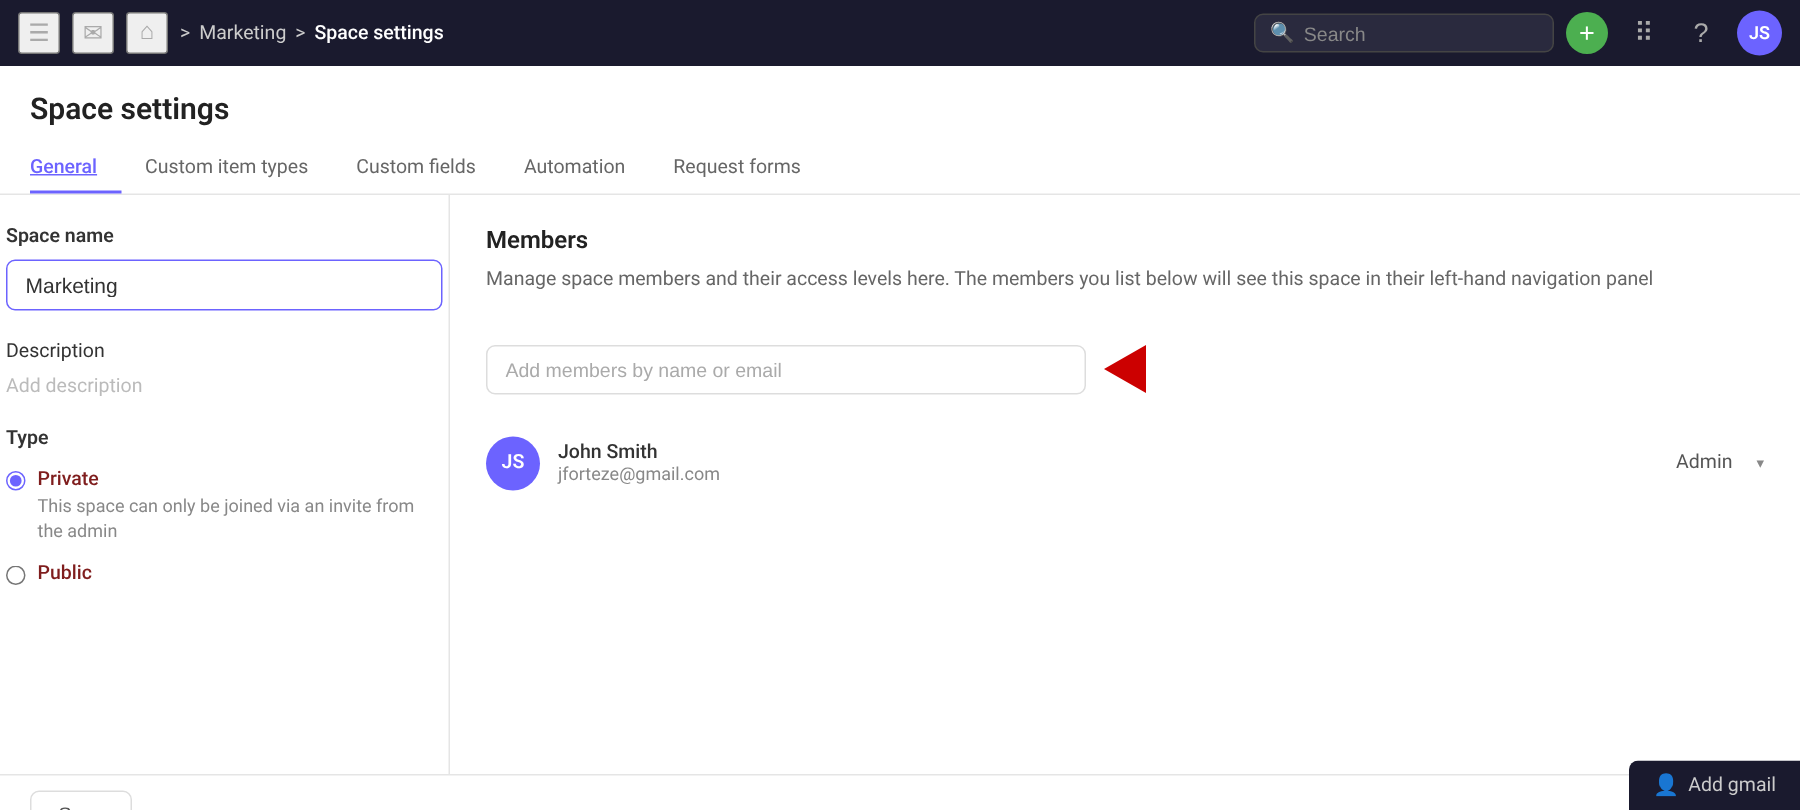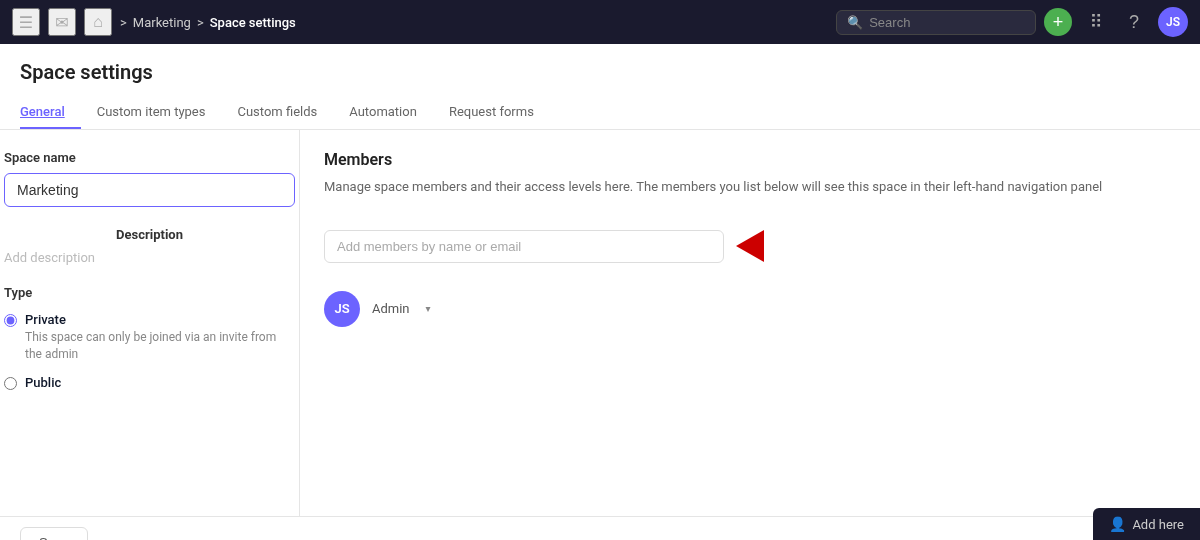--- a/index.html
+++ b/index.html
@@ -140,24 +140,23 @@
       padding: 8px 12px;
       font-size: 14px;
       color: #333;
       outline: none;
     }
 
     .section-gap { margin-bottom: 20px; }
 
     .desc-label {
       font-size: 13px;
-      font-weight: 700;
+      font-weight: 400;
       color: #333;
       margin-bottom: 8px;
-      text-align: center;
     }
     .desc-placeholder {
       font-size: 13px;
       color: #bbb;
       cursor: text;
     }
 
     .type-label {
       font-size: 13px;
       font-weight: 600;
@@ -170,21 +169,21 @@
       gap: 8px;
       margin-bottom: 12px;
     }
     .radio-option input[type="radio"] {
       margin-top: 2px;
       accent-color: #6c63ff;
     }
     .radio-option-text .option-name {
       font-size: 13px;
       font-weight: 500;
-      color: #0f172a;
+      color: #7f1d1d;
     }
     .radio-option-text .option-desc {
       font-size: 12px;
       color: #888;
       margin-top: 2px;
       line-height: 1.4;
     }
 
     
     .right-panel {
@@ -382,28 +381,32 @@
 
     <div class="add-members-row">
       <input class="add-members-input" type="text" placeholder="Add members by name or email" style="">
       <div class="arrow-annotation">
         <div class="red-arrow"></div>
       </div>
     </div>
 
     <div class="member-row">
       <div class="member-avatar">JS</div>
+      <div class="member-info">
+        <div class="member-name">John Smith</div>
+        <div class="member-email">jforteze@gmail.com</div>
+      </div>
       <div class="member-role">
         <span>Admin</span>
         <span class="chevron-down">▾</span>
       </div>
     </div>
   </div>
 </div>
 
 <div class="footer">
   <button class="save-btn">Save</button>
 </div>
 
 <div class="bottom-bar">
   <span class="bottom-bar-icon">👤</span>
-  <span>Add here</span>
+  <span>Add gmail</span>
 </div>
 
 </body></html>

